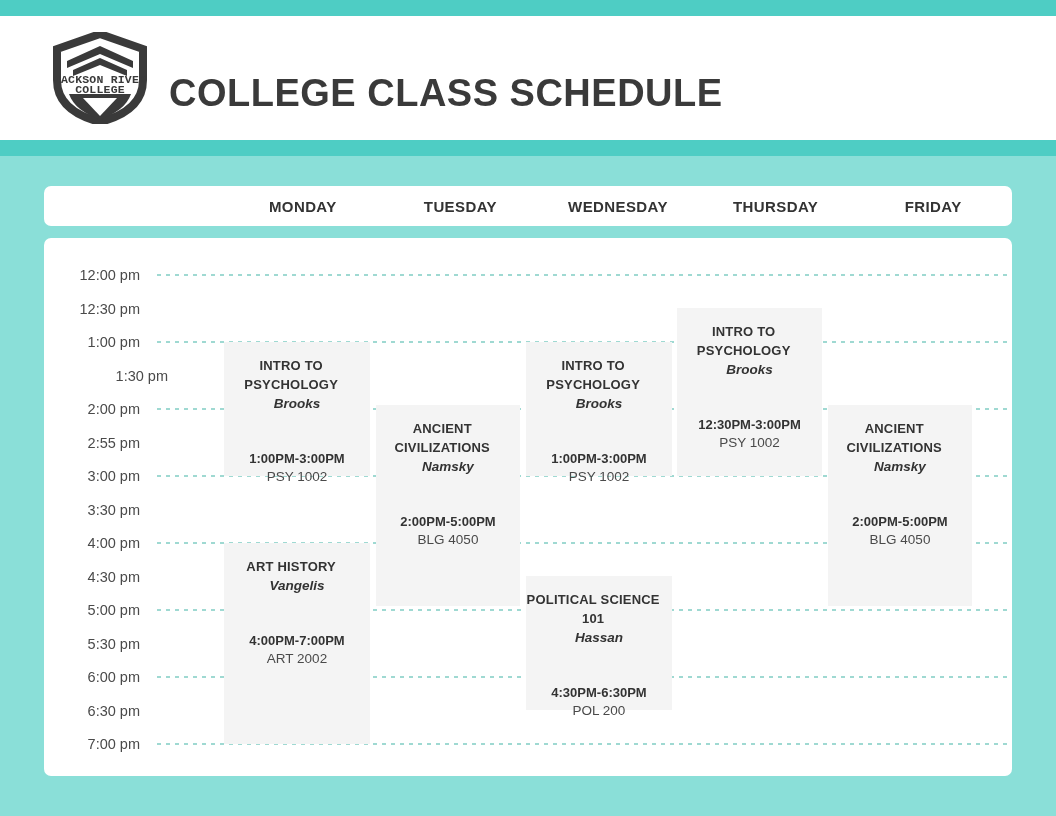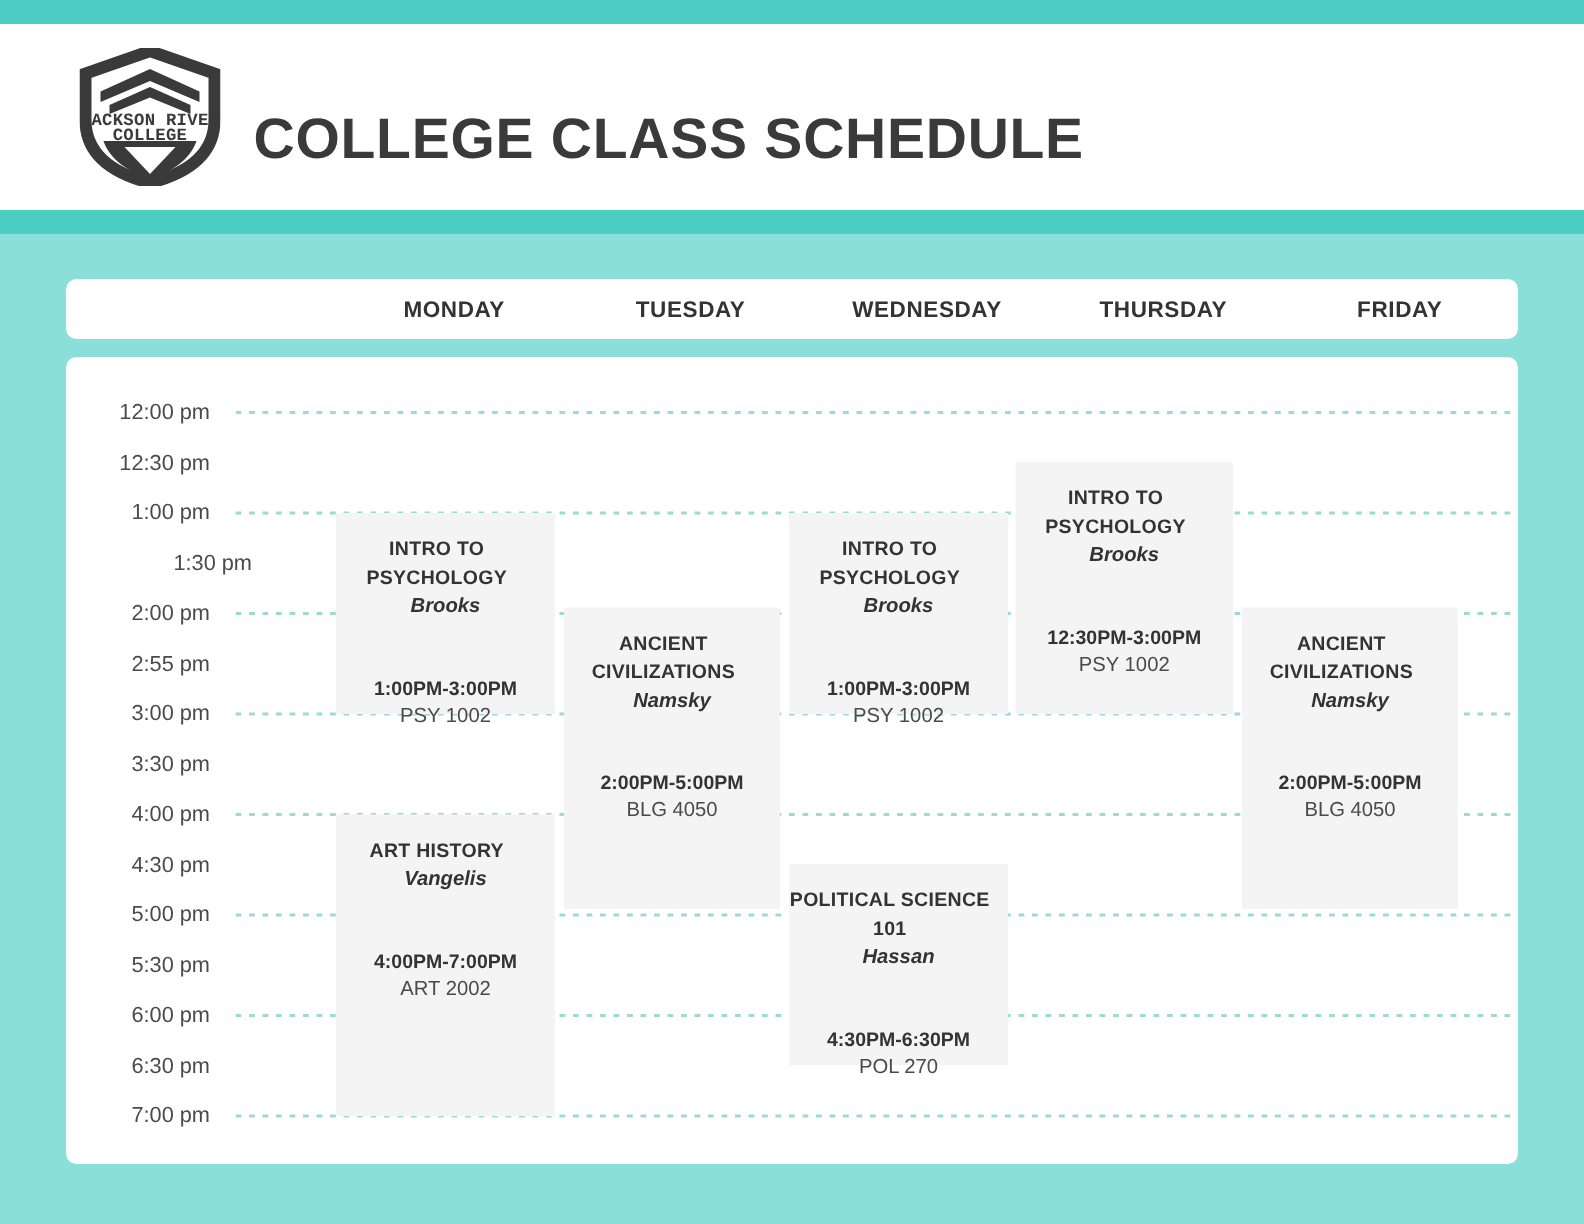--- a/index.html
+++ b/index.html
@@ -251,21 +251,21 @@
       <div class="event" style="left: 482px; top: 104px; width: 146px; height: 134px;">
         <div class="ev-title">INTRO TO PSYCHOLOGY</div>
         <div class="ev-teacher">Brooks</div>
         <div class="ev-time">1:00PM-3:00PM</div>
         <div class="ev-room">PSY 1002</div>
       </div>
       <div class="event" style="left: 482px; top: 338px; width: 146px; height: 134px;">
         <div class="ev-title">POLITICAL SCIENCE 101</div>
         <div class="ev-teacher">Hassan</div>
         <div class="ev-time">4:30PM-6:30PM</div>
-        <div class="ev-room">POL 270</div>
+        <div class="ev-room">POL 200</div>
       </div>
       <div class="event" style="left: 633px; top: 70px; width: 145px; height: 168px;">
         <div class="ev-title">INTRO TO PSYCHOLOGY</div>
         <div class="ev-teacher">Brooks</div>
         <div class="ev-time">12:30PM-3:00PM</div>
         <div class="ev-room">PSY 1002</div>
       </div>
       <div class="event" style="left: 784px; top: 167px; width: 144px; height: 201px;">
         <div class="ev-title">ANCIENT CIVILIZATIONS</div>
         <div class="ev-teacher">Namsky</div>

